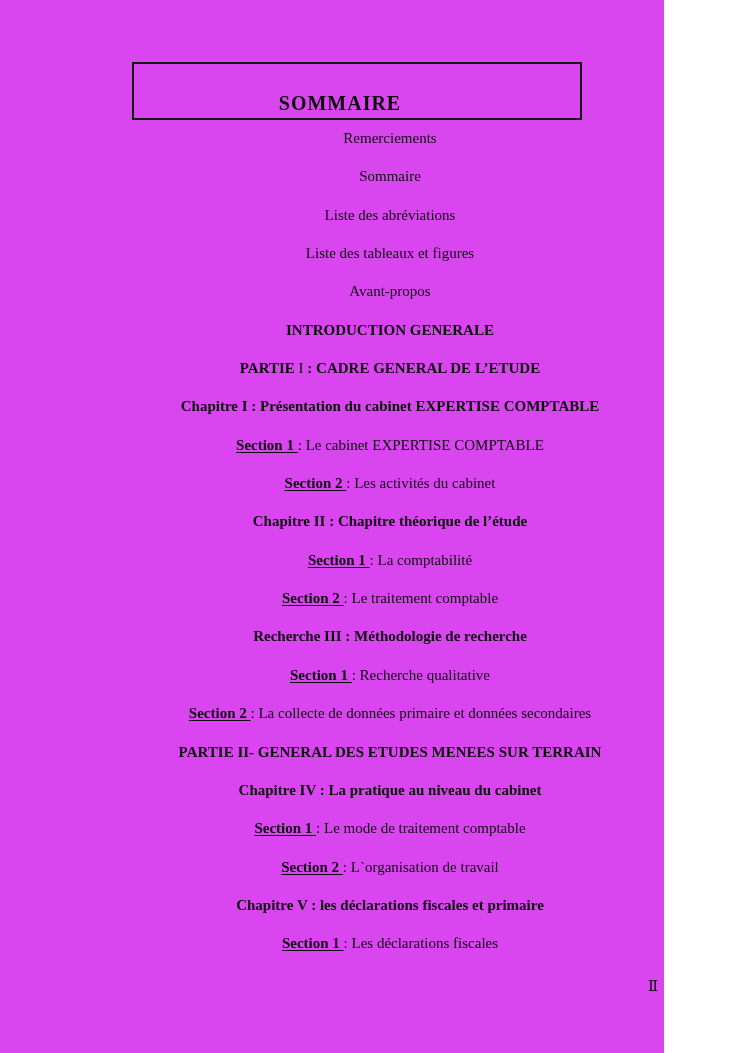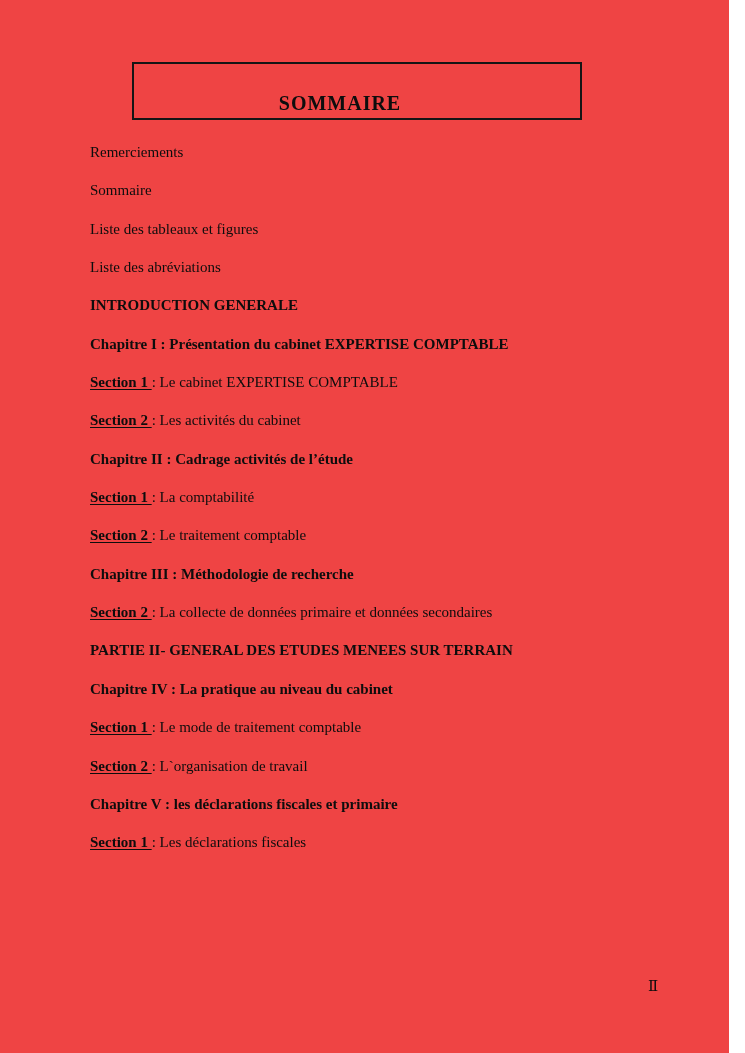--- a/index.html
+++ b/index.html
@@ -2,26 +2,27 @@
 <html><head>
 <meta charset="utf-8">
 <style>
   html, body {
     margin: 0;
     padding: 0;
     background: #ffffff;
   }
   .page {
     position: relative;
-    width: 729px;
+    width: 664px;
     height: 1053px;
-    background: #ef4444;
+    background: #d946ef;
     color: #0d0d0d;
     font-family: "Liberation Serif", "DejaVu Serif", serif;
     overflow: hidden;
+    text-align: center;
   }
   .title-box {
     position: absolute;
     left: 132px;
     top: 62px;
     width: 446px;
     height: 51px;
     border: 2px solid #151515;
     display: flex;
     align-items: flex-end;
@@ -31,21 +32,21 @@
   }
   .title-text {
     font-weight: bold;
     font-size: 20px;
     letter-spacing: 1px;
     transform: translateX(-17px);
   }
   .toc {
     position: absolute;
     left: 90px;
-    top: 133px;
+    top: 119px;
     width: 600px;
   }
   .entry {
     margin: 0;
     font-size: 15px;
     line-height: 38.35px;
     white-space: nowrap;
   }
   .entry .b { font-weight: bold; }
   .entry .u { text-decoration: underline; text-underline-offset: 2px; font-weight: bold; }
@@ -62,30 +63,33 @@
 
 <div class="page">
 
   <div class="title-box">
     <span class="title-text">SOMMAIRE</span>
   </div>
 
   <div class="toc" id="toc">
       <p class="entry"><span class="">Remerciements</span></p>
       <p class="entry"><span class="">Sommaire</span></p>
+      <p class="entry"><span class="">Liste des abréviations</span></p>
       <p class="entry"><span class="">Liste des tableaux et figures</span></p>
-      <p class="entry"><span class="">Liste des abréviations</span></p>
+      <p class="entry"><span class="">Avant-propos</span></p>
       <p class="entry"><span class="b ">INTRODUCTION GENERALE</span></p>
+      <p class="entry"><span class="b ">PARTIE </span><span class="">I</span><span class="b "> : CADRE GENERAL DE L’ETUDE</span></p>
       <p class="entry"><span class="b ">Chapitre I : Présentation du cabinet EXPERTISE COMPTABLE</span></p>
       <p class="entry"><span class="u">Section 1 </span><span class="">: Le cabinet EXPERTISE COMPTABLE</span></p>
       <p class="entry"><span class="u">Section 2 </span><span class="">: Les activités du cabinet</span></p>
-      <p class="entry"><span class="b ">Chapitre II : Cadrage activités de l’étude</span></p>
+      <p class="entry"><span class="b ">Chapitre II : Chapitre théorique de l’étude</span></p>
       <p class="entry"><span class="u">Section 1 </span><span class="">: La comptabilité</span></p>
       <p class="entry"><span class="u">Section 2 </span><span class="">: Le traitement comptable</span></p>
-      <p class="entry"><span class="b ">Chapitre III : Méthodologie de recherche</span></p>
+      <p class="entry"><span class="b ">Recherche III : Méthodologie de recherche</span></p>
+      <p class="entry"><span class="u">Section 1 </span><span class="">: Recherche qualitative</span></p>
       <p class="entry"><span class="u">Section 2 </span><span class="">: La collecte de données primaire et données secondaires</span></p>
       <p class="entry"><span class="b ">PARTIE II- GENERAL DES ETUDES MENEES SUR TERRAIN</span></p>
       <p class="entry"><span class="b ">Chapitre IV : La pratique au niveau du cabinet</span></p>
       <p class="entry"><span class="u">Section 1 </span><span class="">: Le mode de traitement comptable</span></p>
       <p class="entry"><span class="u">Section 2 </span><span class="">: L`organisation de travail</span></p>
       <p class="entry"><span class="b ">Chapitre V : les déclarations fiscales et primaire</span></p>
       <p class="entry"><span class="u">Section 1 </span><span class="">: Les déclarations fiscales</span></p>
     </div>
 
   <div class="page-number">Ⅱ</div>

